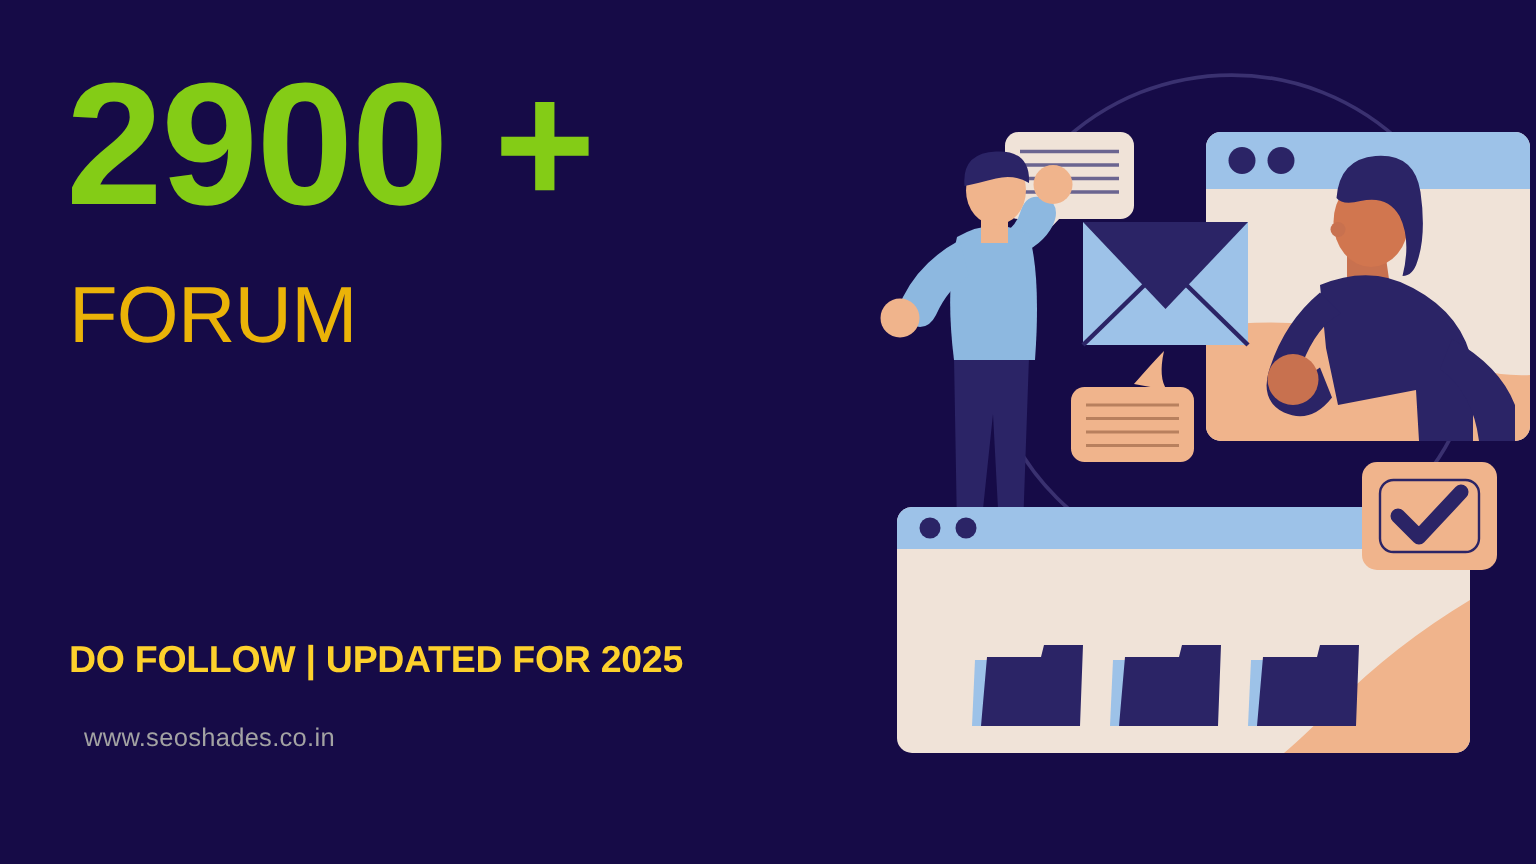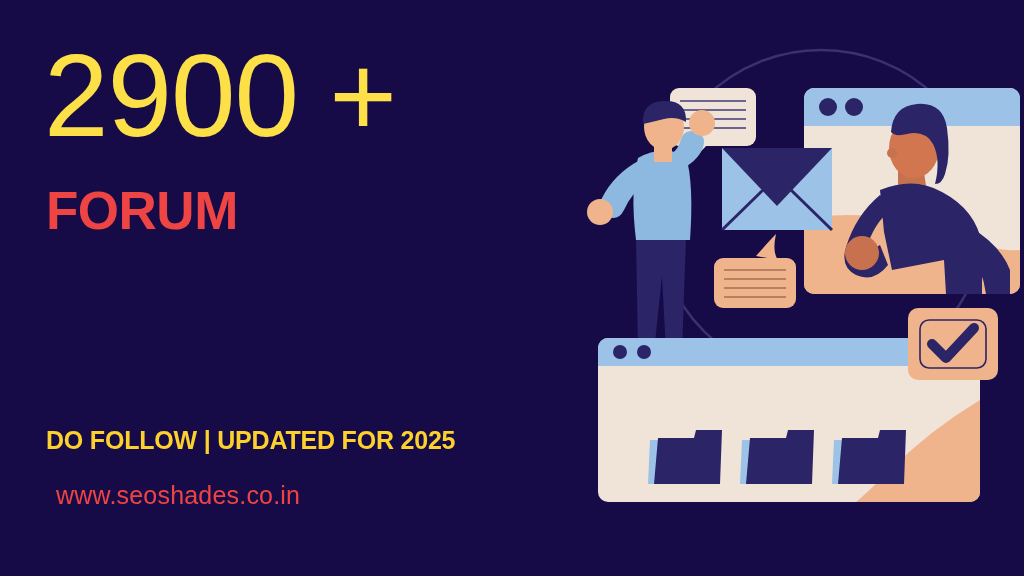--- a/index.html
+++ b/index.html
@@ -25,58 +25,58 @@
     top: 0;
     width: 560px;
     height: 576px;
   }
   .stat-number {
     position: absolute;
     left: 0;
     top: 38px;
     font-size: 116px;
     line-height: 1;
-    font-weight: 400;
+    font-weight: 700;
     letter-spacing: -1px;
-    color: #fde047;
+    color: #84cc16;
     white-space: nowrap;
   }
   .headline {
     position: absolute;
     left: 2px;
     top: 183px;
     width: 560px;
     font-size: 53px;
     line-height: 1.07;
-    font-weight: 700;
+    font-weight: 400;
     letter-spacing: -0.5px;
-    color: #ef4444;
+    color: #eab308;
     text-transform: uppercase;
   }
   .headline .hl-line { display: block; }
   .subhead {
     position: absolute;
     left: 2px;
     top: 428px;
     font-size: 25px;
     line-height: 1;
     font-weight: 800;
     letter-spacing: -0.2px;
     color: #fdd12c;
     text-transform: uppercase;
     white-space: nowrap;
   }
   .site-url {
     position: absolute;
     left: 12px;
     top: 483px;
-    font-size: 25px;
+    font-size: 17px;
     line-height: 1;
     font-weight: 400;
-    color: #ef4444;
+    color: #a3a3a3;
     letter-spacing: 0.2px;
     white-space: nowrap;
   }
 
   
   .illustration {
     position: absolute;
     left: 580px;
     top: 0;
     width: 444px;

